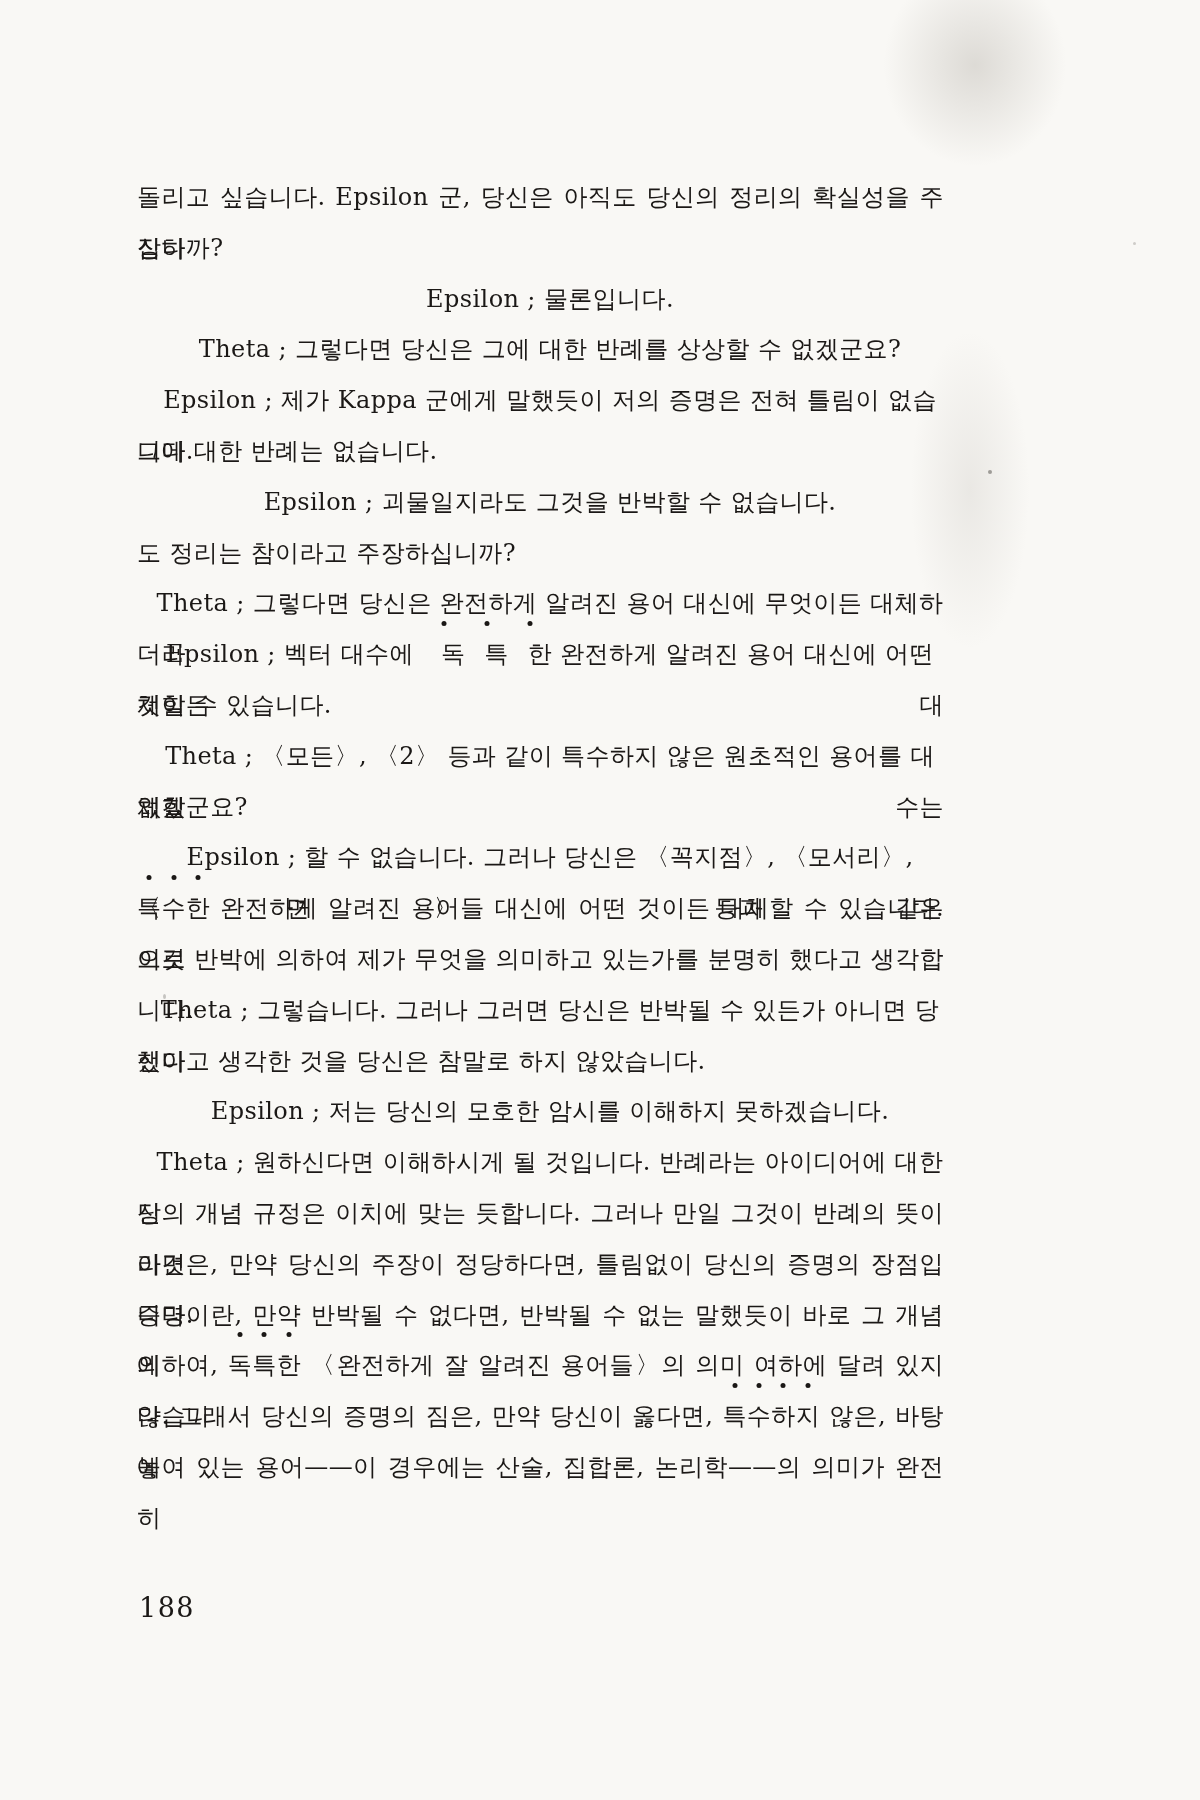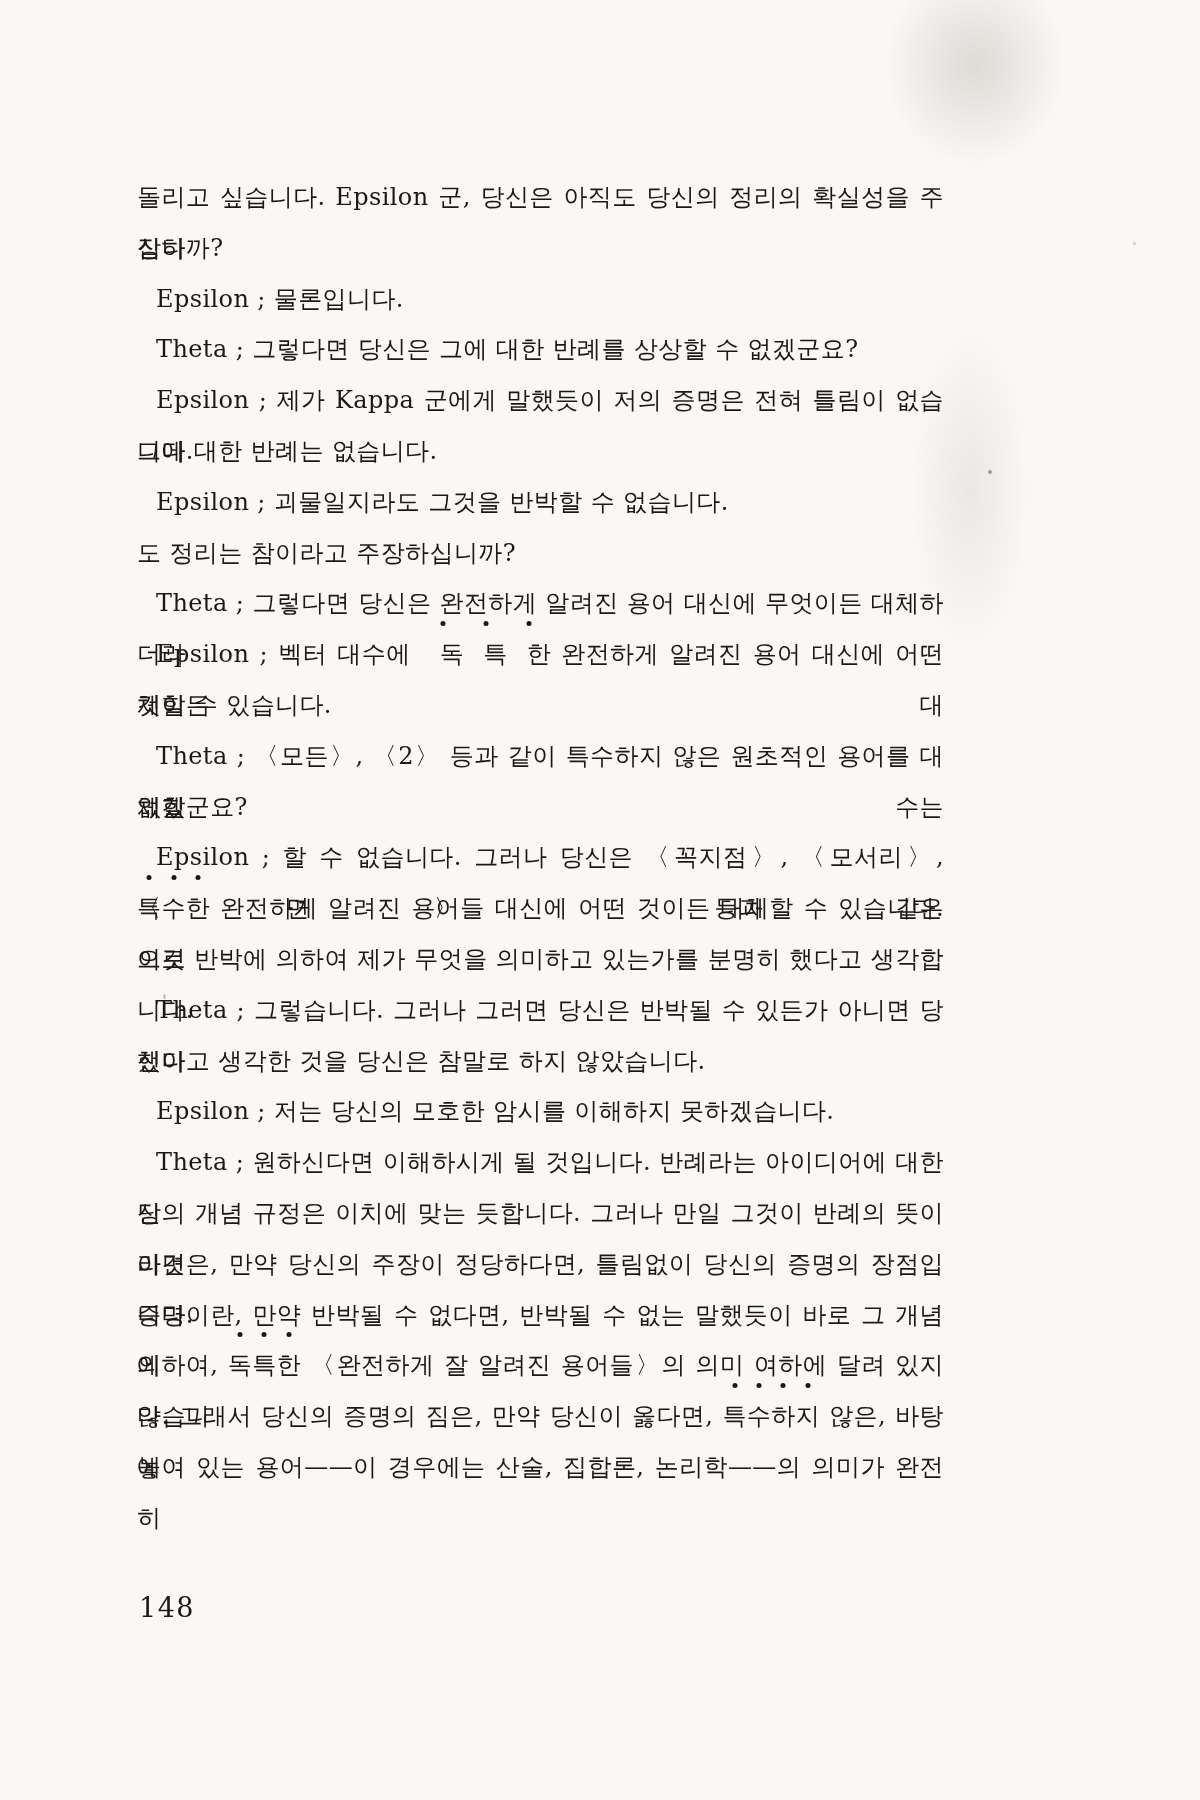--- a/index.html
+++ b/index.html
@@ -35,21 +35,21 @@
     left:137px;top:172px;width:807px;
     font-size:24px;line-height:50.8px;
     letter-spacing:0.4px;
   }
   .line{height:50.8px;white-space:nowrap;}
   .line.justify{
     white-space:normal;
     text-align:justify;
     text-align-last:justify;
   }
-  .line.indent{text-indent:19px;}
+  .line.indent{text-indent:19px;text-align:center;}
   
   .emch{position:relative;display:inline-block;}
   .emch::before{
     content:"";
     position:absolute;
     left:50%;top:-8px;
     width:5px;height:5px;
     transform:translateX(-50%);
     border-radius:50%;
     background:var(--ink);
@@ -93,14 +93,14 @@
       <div class="line indent">Epsilon ; 저는 당신의 모호한 암시를 이해하지 못하겠습니다.</div>
       <div class="line indent justify">Theta ; 원하신다면 이해하시게 될 것입니다. 반례라는 아이디어에 대한 당</div>
       <div class="line justify">신의 개념 규정은 이치에 맞는 듯합니다. 그러나 만일 그것이 반례의 뜻이라면</div>
       <div class="line justify">이것은, 만약 당신의 주장이 정당하다면, 틀림없이 당신의 증명의 장점입니다.</div>
       <div class="line justify">증명이란, 만약 반박될 수 없다면, 반박될 수 없는 말했듯이 바로 그 개념에</div>
       <div class="line justify">의하여, <span><span class="emch">독</span><span class="emch">특</span><span class="emch">한</span></span> 〈완전하게 잘 알려진 용어들〉의 의미 여하에 달려 있지 않습니</div>
       <div class="line justify">다. 그래서 당신의 증명의 짐은, 만약 당신이 옳다면, <span><span class="emch">특</span><span class="emch">수</span><span class="emch">하</span><span class="emch">지</span></span> 않은, 바탕에</div>
       <div class="line justify">놓여 있는 용어——이 경우에는 산술, 집합론, 논리학——의 의미가 완전히</div>
     </div>
 
-  <div class="page-number">148</div>
+  <div class="page-number">188</div>
 </div>
 
 </body></html>

